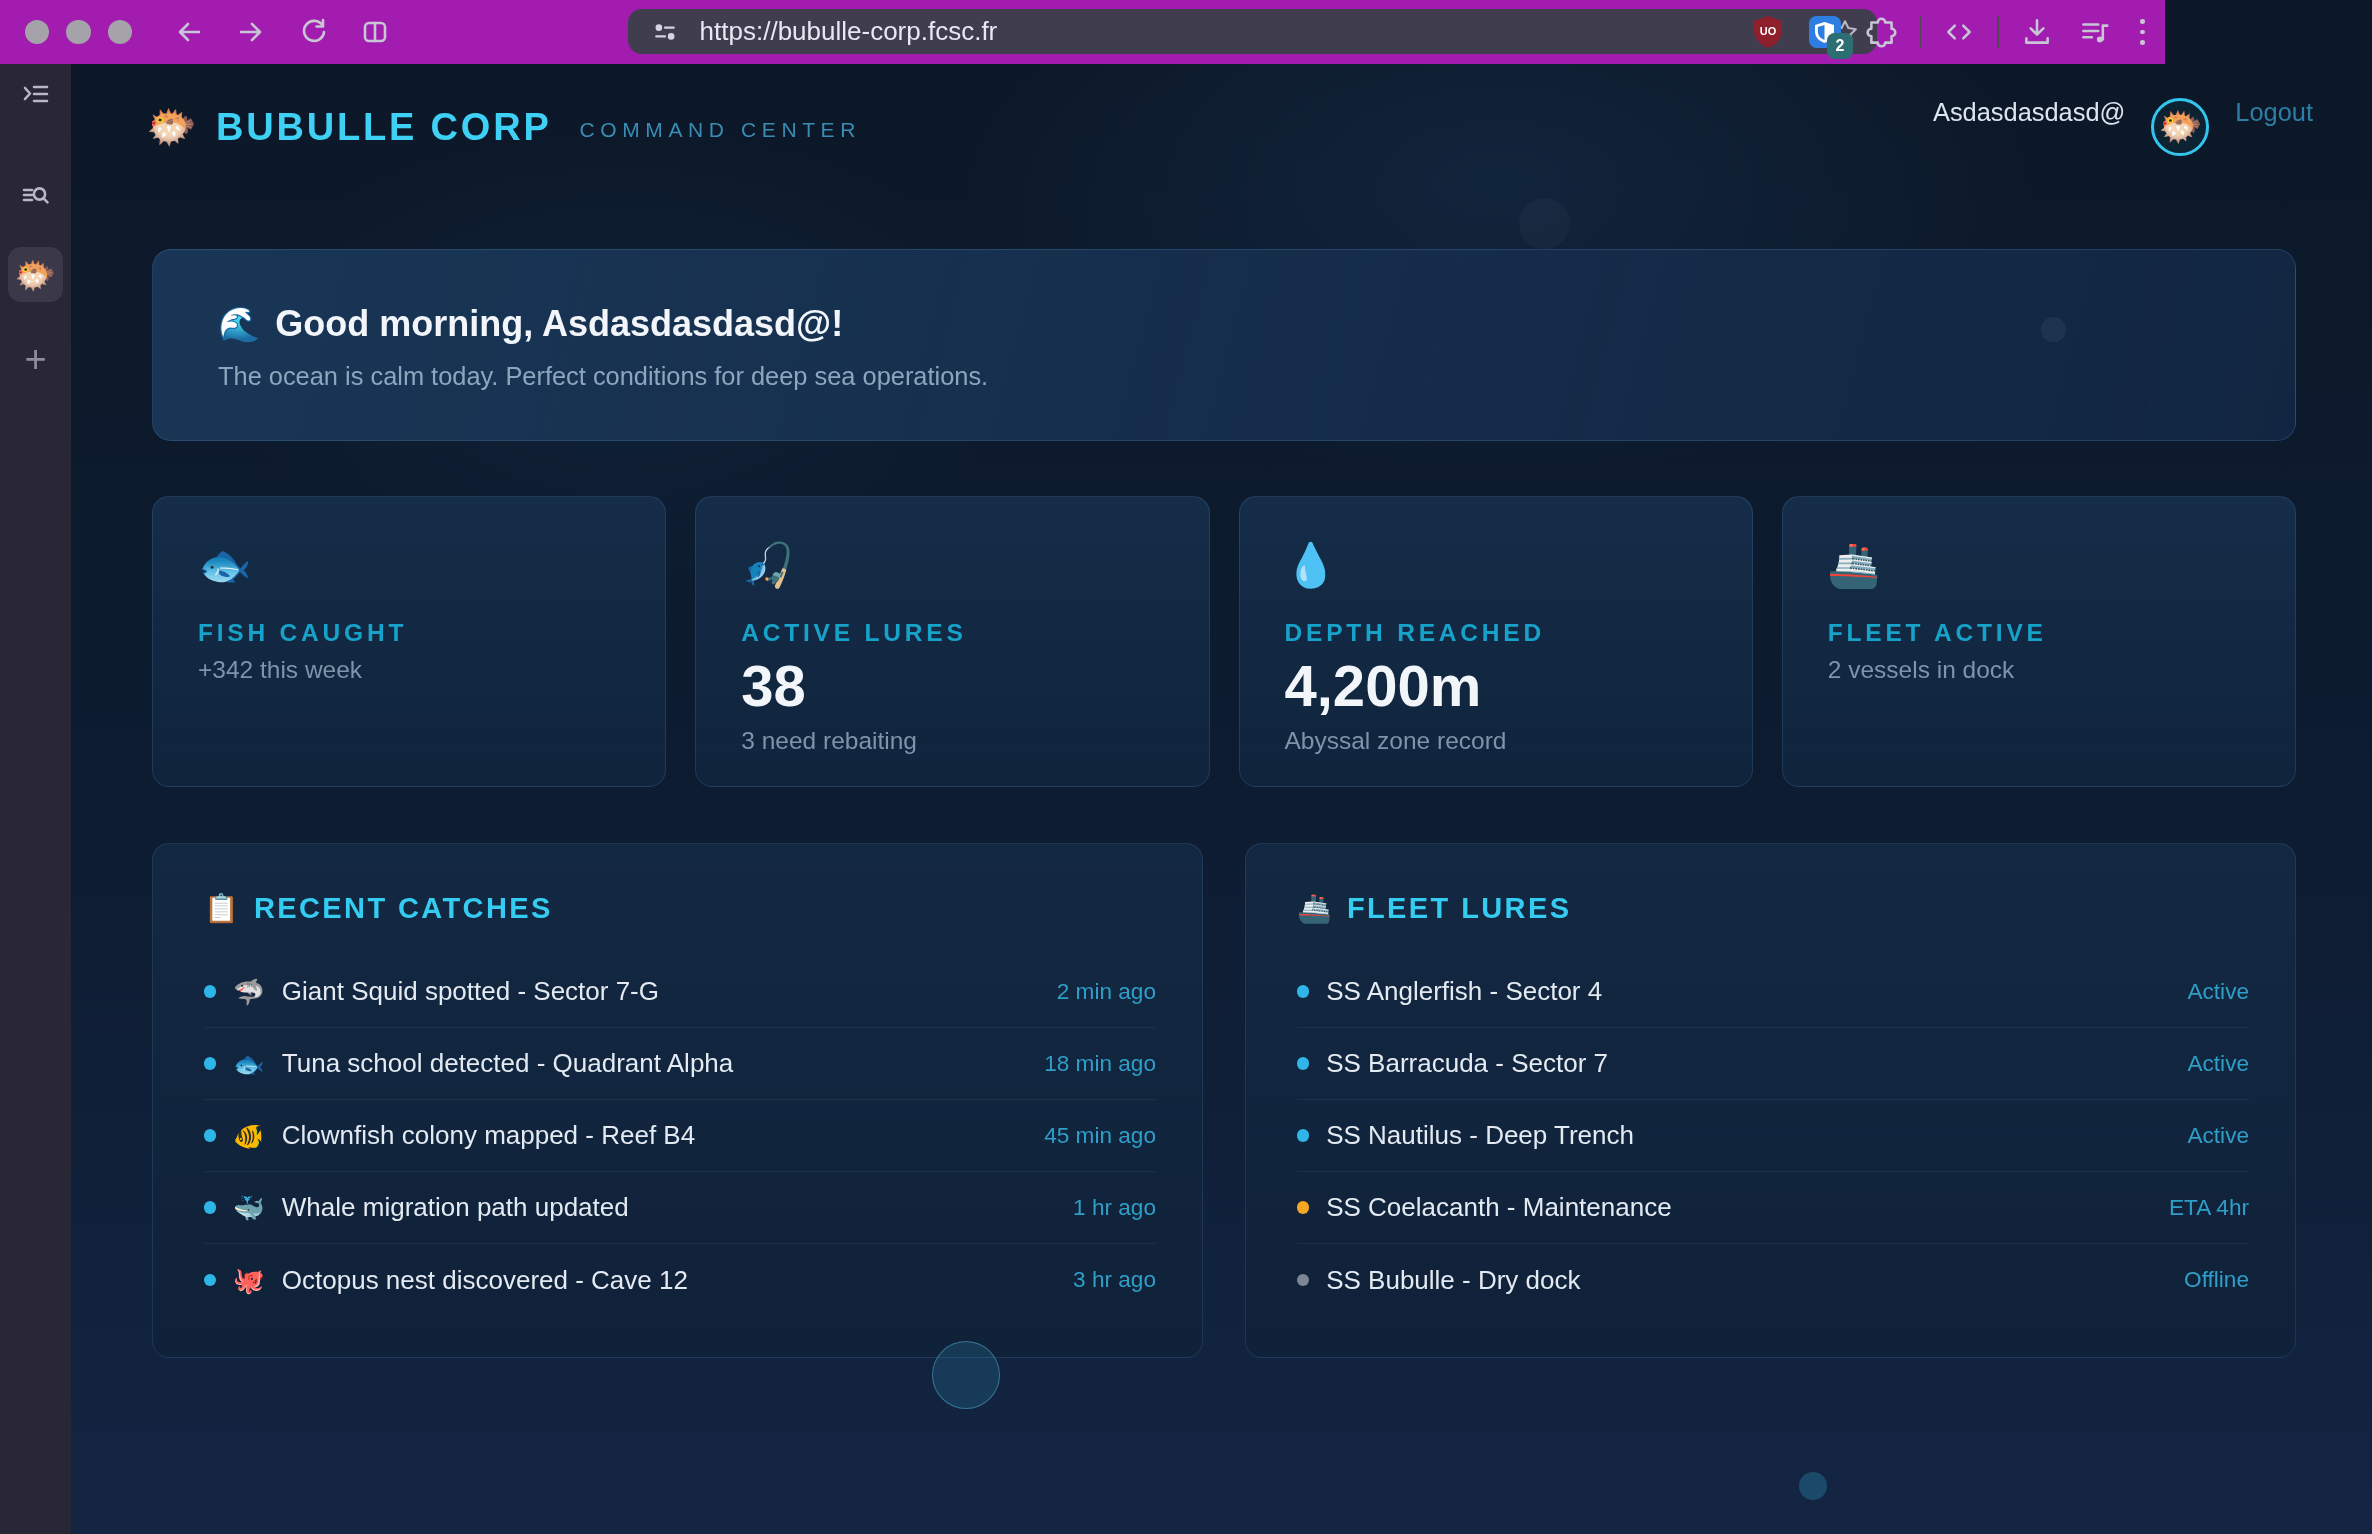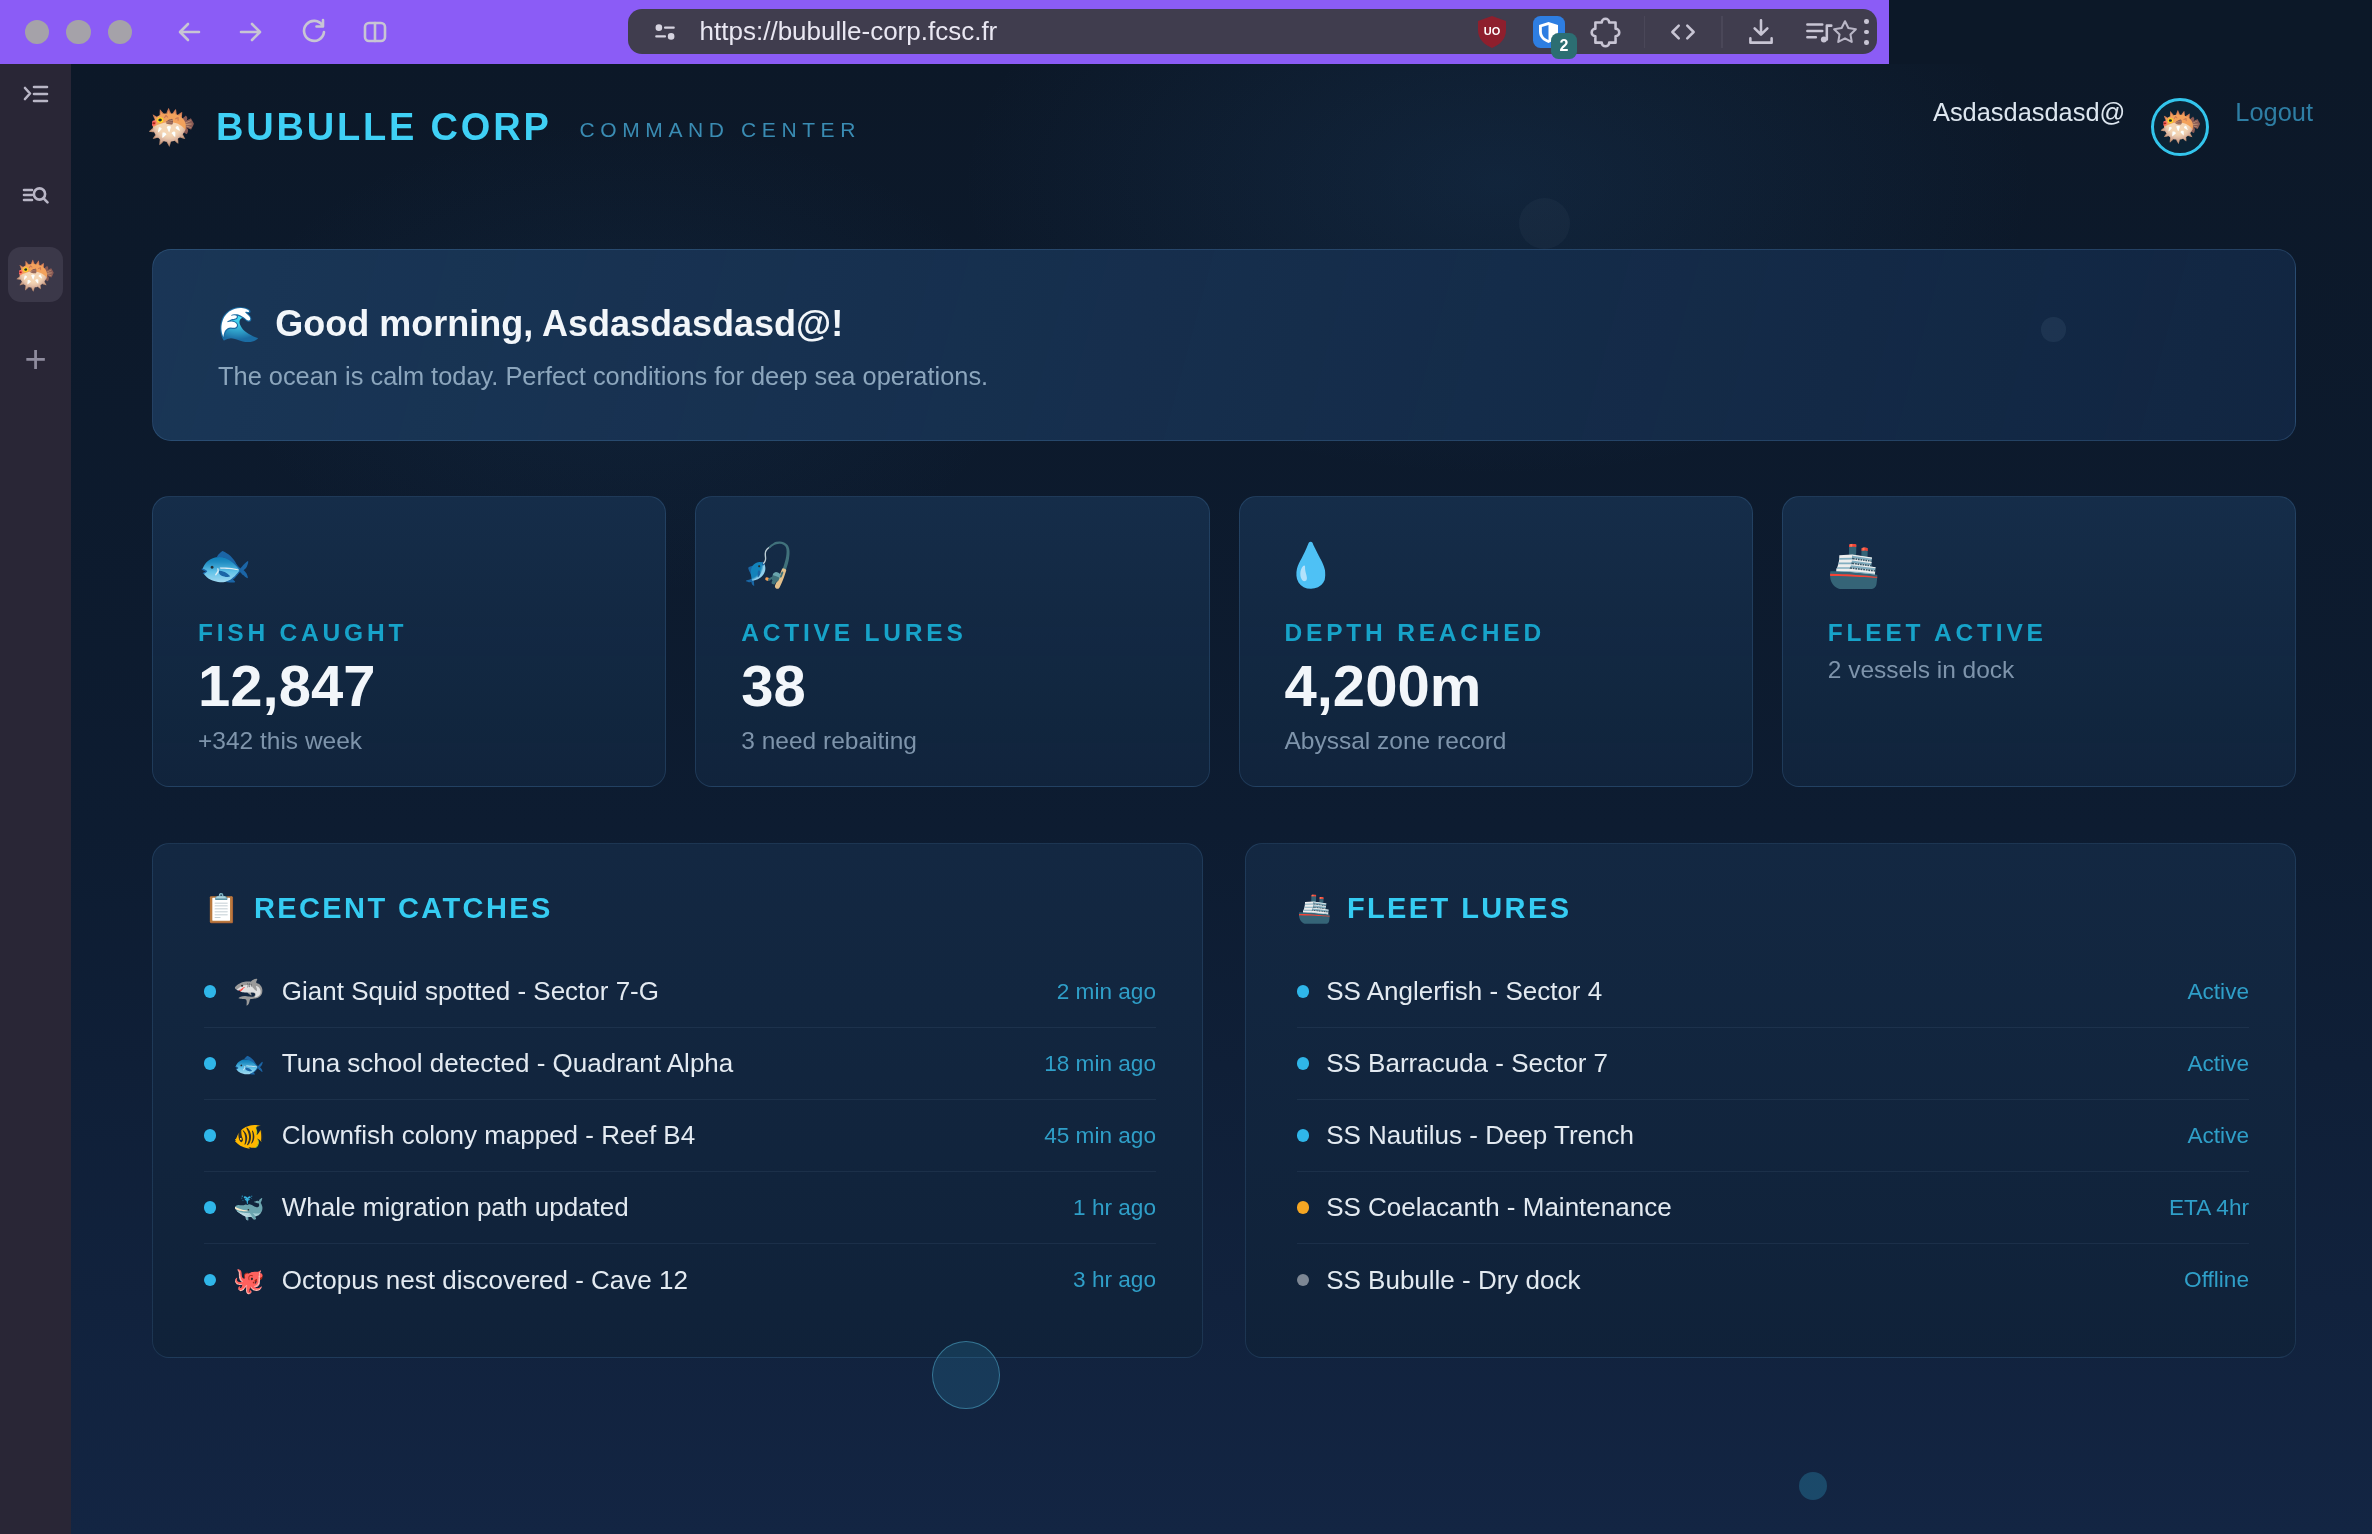--- a/index.html
+++ b/index.html
@@ -1,21 +1,21 @@
 <!DOCTYPE html>
 <html style="font-size:15px"><head>
 <meta charset="utf-8">
 <style>
   * { margin:0; padding:0; box-sizing:border-box; }
   html,body { width:2373px; height:1535px; overflow:hidden;
     font-family:"Liberation Sans","DejaVu Sans",sans-serif; background:#0c1828; }
 
   
-  .topbar { position:absolute; left:0; top:0; width:1889px; height:64px;
-    background:#8b5cf6; display:flex; align-items:center; z-index:10; }
+  .topbar { position:absolute; left:0; top:0; width:2165px; height:64px;
+    background:#a21caf; display:flex; align-items:center; z-index:10; }
   .traffic { display:flex; gap:17px; margin-left:24.5px; }
   .traffic span { width:24.5px; height:24.5px; border-radius:50%; background:#a5a2a9; }
   .navbtns { display:flex; gap:28px; margin-left:40px; }
   .icon-btn { width:34px; height:34px; display:flex; align-items:center; justify-content:center; }
   .icon-btn svg { stroke:#c8c5d4; stroke-width:2.6; fill:none; stroke-linecap:round; stroke-linejoin:round; }
   .urlbar { position:absolute; left:628px; top:9.4px; width:1249px; height:45px;
     background:#403d4e; border-radius:14px; display:flex; align-items:center; padding:0 17px 0 22.6px; }
   .urlbar .tune { margin-right:21px; display:flex; }
   .urlbar .tune svg { stroke:#d6d4e0; stroke-width:2.4; fill:#d6d4e0; stroke-linecap:round; }
   .url-text { color:#e9e7f2; font-size:26px; flex:1; white-space:nowrap; overflow:hidden; }
@@ -238,21 +238,20 @@
       <span class="i">🌊</span>
       <span class="t">Good morning, Asdasdasdasd@!</span>
     </div>
     <div class="banner-sub">The ocean is calm today. Perfect conditions for deep sea operations.</div>
   </div>
 
   <div class="stats">
     <div class="card">
       <div class="emoji">🐟</div>
       <div class="label">FISH CAUGHT</div>
-      <div class="value">12,847</div>
       <div class="sub">+342 this week</div>
     </div>
     <div class="card">
       <div class="emoji">🎣</div>
       <div class="label">ACTIVE LURES</div>
       <div class="value">38</div>
       <div class="sub">3 need rebaiting</div>
     </div>
     <div class="card">
       <div class="emoji">💧</div>

